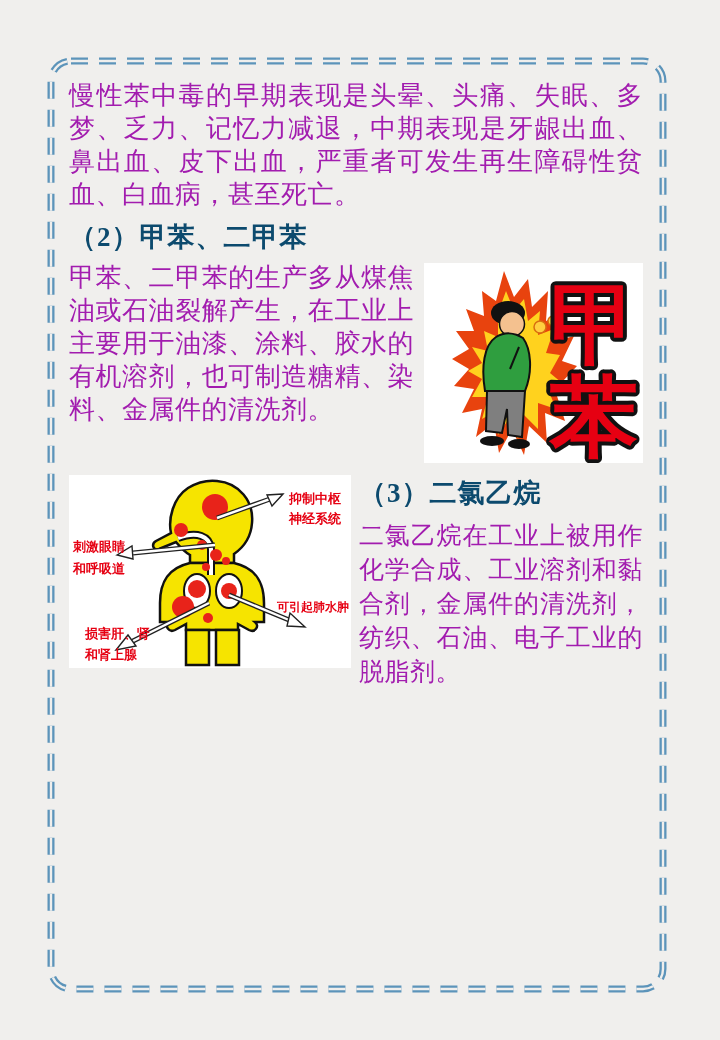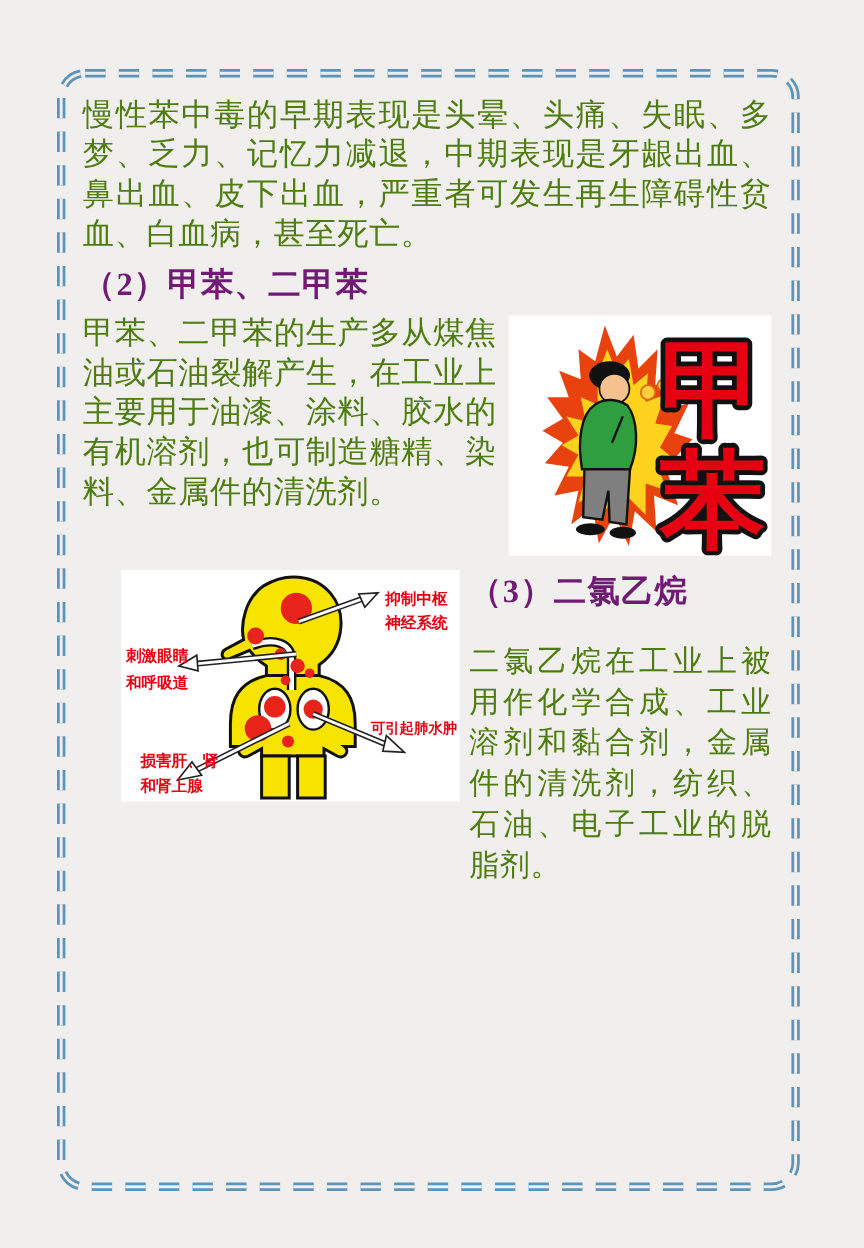--- a/index.html
+++ b/index.html
@@ -14,35 +14,35 @@
   .frame{
     position:absolute;left:47px;top:57px;width:620px;height:936px;
   }
   .frame-border{position:absolute;left:0;top:0;}
   .content{
     position:absolute;left:0;top:0;right:0;bottom:0;
     padding:22px 24px 14px 22px;box-sizing:border-box;
   }
   .para{
     font-size:26px;line-height:33px;text-align:justify;
-    margin:0;letter-spacing:0.5px;color:#4d7c0f;
+    margin:0;letter-spacing:0.5px;color:#a21caf;
   }
   .heading{
-    font-size:27px;font-weight:bold;margin:8px 0 6px 0;color:#701a75;
+    font-size:27px;font-weight:bold;margin:8px 0 6px 0;color:#0c4a6e;
     letter-spacing:1px;
   }
   .sec2-body{overflow:hidden;}
-  .img-box{background:#ffffff;margin-left:32px;}
+  .img-box{background:#ffffff;}
   .toluene-box{
     float:right;width:219px;height:200px;margin:2px 0 6px 10px;
   }
   .sec3{display:flex;gap:8px;margin-top:6px;}
   .diagram-box{width:282px;height:193px;flex:none;}
   .sec3-text{flex:1;min-width:0;}
-  .sec3-text .heading{margin-top:0;margin-bottom:24px;}
+  .sec3-text .heading{margin-top:0;margin-bottom:8px;}
   .sec3-text .para{font-size:25px;line-height:34px;}
   .kanji-vert{
     paint-order:stroke;stroke:#111;stroke-width:8px;stroke-linejoin:round;
     fill:#e60012;font-weight:bold;font-size:88px;
     font-family:"Liberation Sans","DejaVu Sans",sans-serif;
   }
   .diag-label{
     fill:#e60012;font-weight:bold;font-size:13px;
     font-family:"Liberation Sans","DejaVu Sans",sans-serif;
   }

